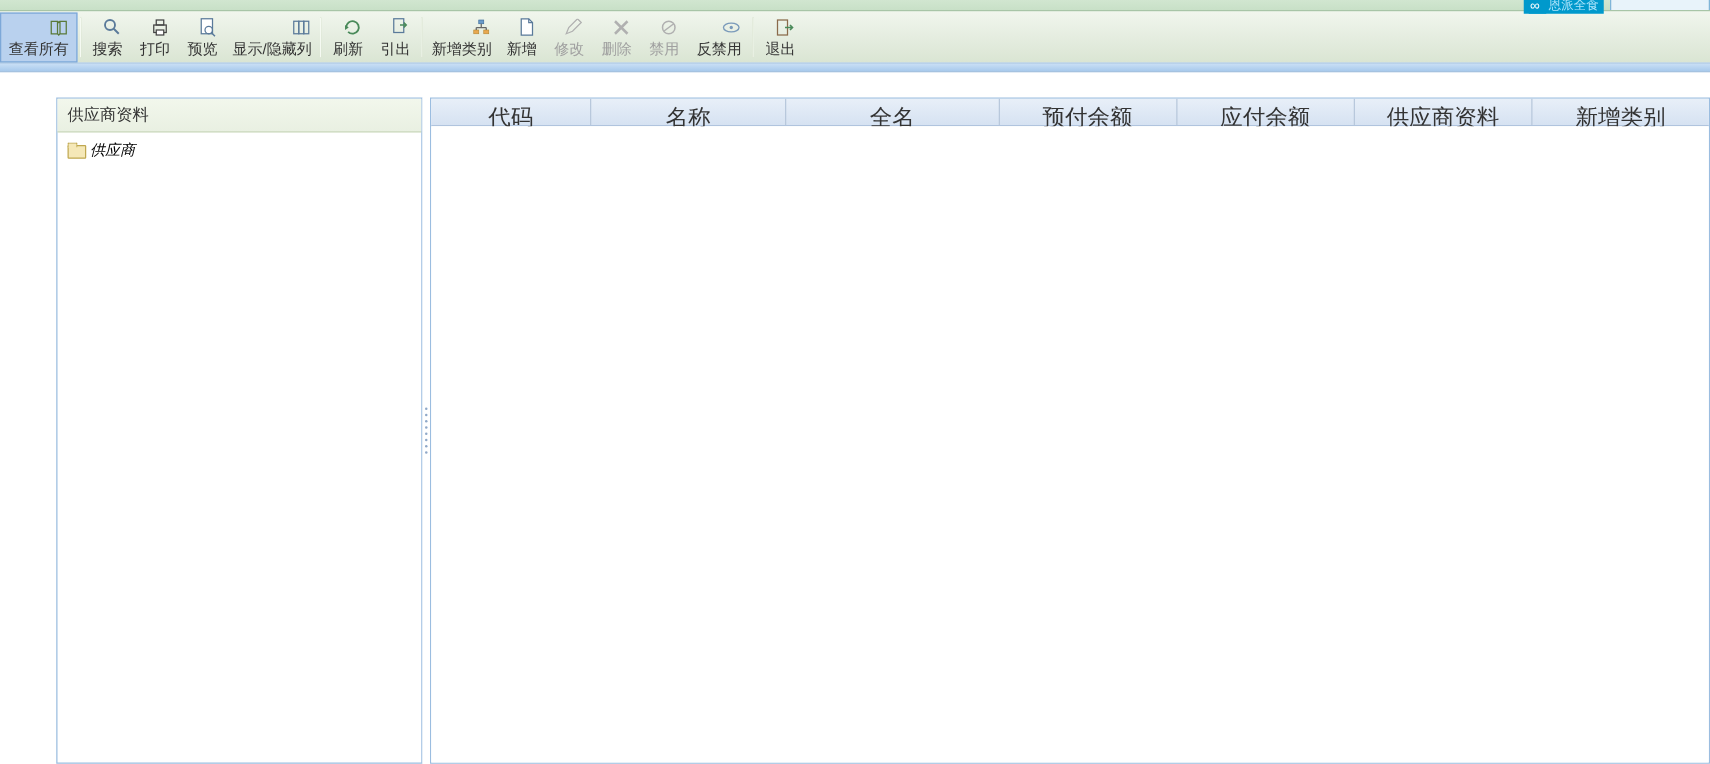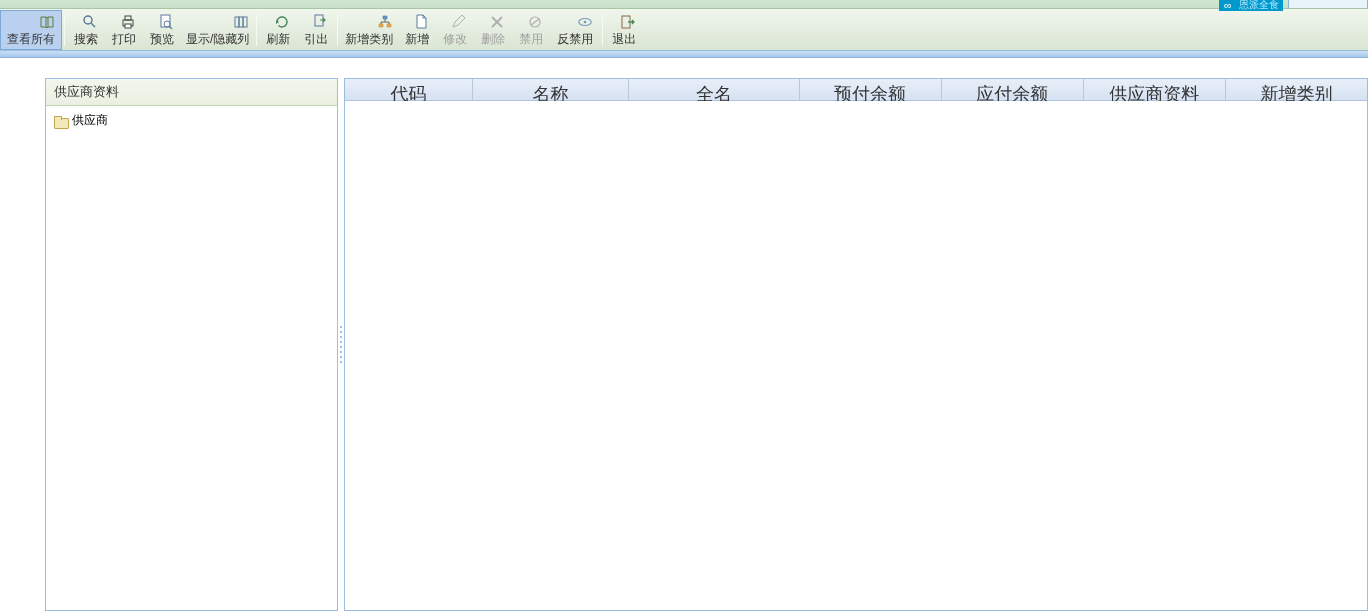--- a/index.html
+++ b/index.html
@@ -146,23 +146,24 @@
       font-size: 13px;
       color: #333;
     }
     .tree-area {
       flex: 1;
       padding: 4px 4px;
       overflow: auto;
     }
     .tree-item {
       display: flex;
-      align-items: flex-end;
+      align-items: center;
       padding: 2px 4px;
       cursor: pointer;
+      font-style: italic;
     }
     .tree-item .folder-icon {
       width: 14px;
       height: 12px;
       margin-right: 4px;
       position: relative;
     }
     .tree-item .folder-icon::before {
       content: "";
       position: absolute;

